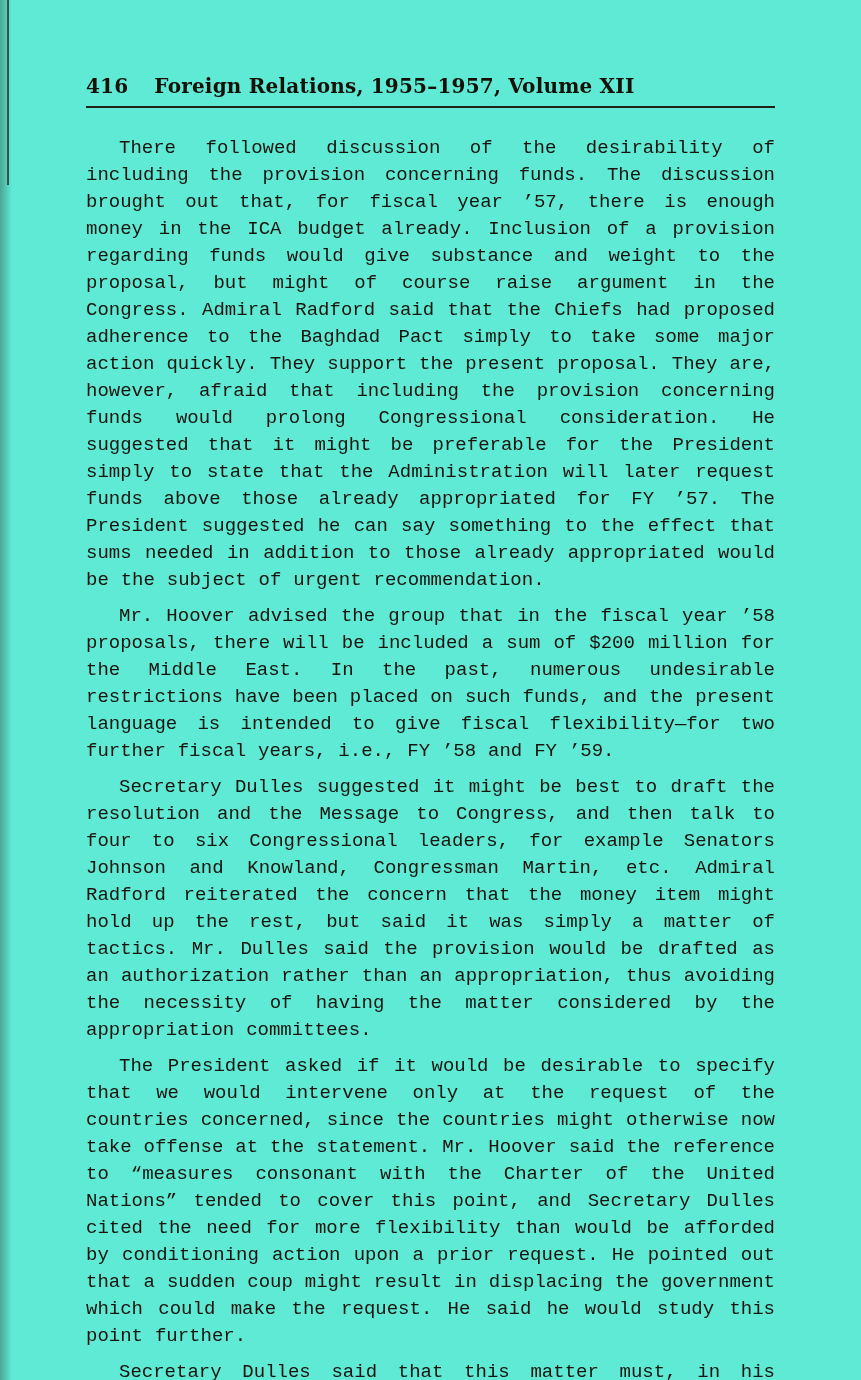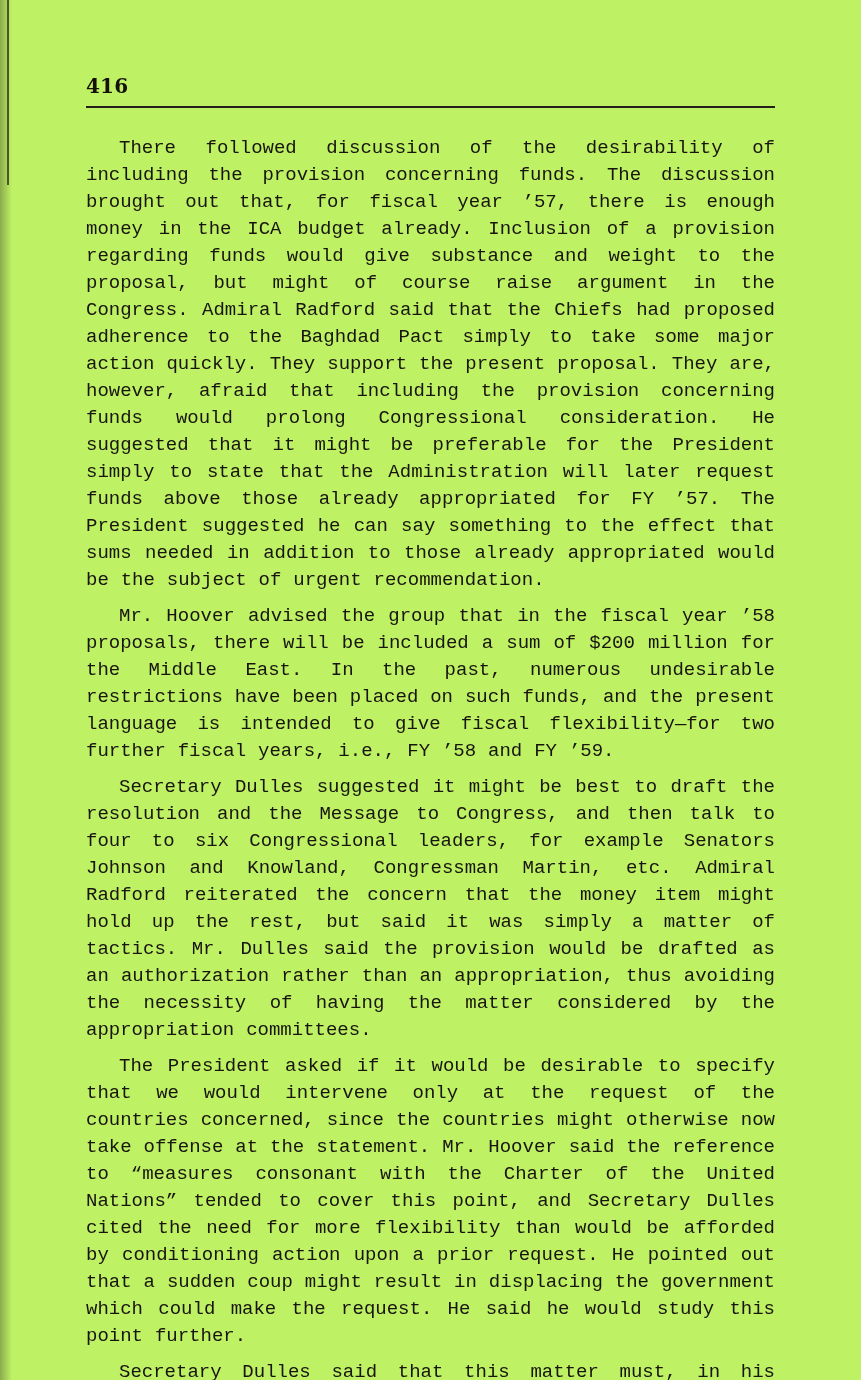--- a/index.html
+++ b/index.html
@@ -5,21 +5,21 @@
   html, body {
     margin: 0;
     padding: 0;
     background: #e9e7e2;
     font-family: "DejaVu Serif", "Liberation Serif", serif;
   }
   .scan {
     position: relative;
     width: 861px;
     height: 1380px;
-    background: #bef264;
+    background: #5eead4;
     overflow: hidden;
     color: #17130e;
   }
   
   .edge-shadow {
     position: absolute;
     left: 0; top: 0;
     width: 12px; height: 100%;
     background: linear-gradient(to right, rgba(45,40,33,0.35), rgba(45,40,33,0));
     pointer-events: none;
@@ -69,20 +69,21 @@
 <body>
 
 <div class="scan">
   <div class="edge-shadow"></div>
   <div class="edge-line"></div>
 
   <div class="content">
 
     <header class="running-head">
       <span class="pagenum">416</span>
+      <span class="title">Foreign Relations, 1955–1957, Volume XII</span>
     </header>
 
     <main class="page-body">
       <p>There followed discussion of the desirability of including the provision concerning funds. The discussion brought out that, for fiscal year ’57, there is enough money in the ICA budget already. Inclusion of a provision regarding funds would give substance and weight to the proposal, but might of course raise argument in the Congress. Admiral Radford said that the Chiefs had proposed adherence to the Baghdad Pact simply to take some major action quickly. They support the present proposal. They are, however, afraid that including the provision concerning funds would prolong Congressional consideration. He suggested that it might be preferable for the President simply to state that the Administration will later request funds above those already appropriated for FY ’57. The President suggested he can say something to the effect that sums needed in addition to those already appropriated would be the subject of urgent recommendation.</p>
       <p>Mr. Hoover advised the group that in the fiscal year ’58 proposals, there will be included a sum of $200 million for the Middle East. In the past, numerous undesirable restrictions have been placed on such funds, and the present language is intended to give fiscal flexibility—for two further fiscal years, i.e., FY ’58 and FY ’59.</p>
       <p>Secretary Dulles suggested it might be best to draft the resolution and the Message to Congress, and then talk to four to six Congressional leaders, for example Senators Johnson and Knowland, Congressman Martin, etc. Admiral Radford reiterated the concern that the money item might hold up the rest, but said it was simply a matter of tactics. Mr. Dulles said the provision would be drafted as an authorization rather than an appropriation, thus avoiding the necessity of having the matter considered by the appropriation committees.</p>
       <p>The President asked if it would be desirable to specify that we would intervene only at the request of the countries concerned, since the countries might otherwise now take offense at the statement. Mr. Hoover said the reference to “measures consonant with the Charter of the United Nations” tended to cover this point, and Secretary Dulles cited the need for more flexibility than would be afforded by conditioning action upon a prior request. He pointed out that a sudden coup might result in displacing the government which could make the request. He said he would study this point further.</p>
       <p>Secretary Dulles said that this matter must, in his judgment, be given the greatest urgency and momentum. He would like to see the President send up a message and proposal on the day Congress organizes, as his first act. He said that he would plan to work with Admiral Radford on the project over Christmas, and hoped to have something available for the President in ample time for submission as soon as Congress convenes.</p>
     </main>
 

